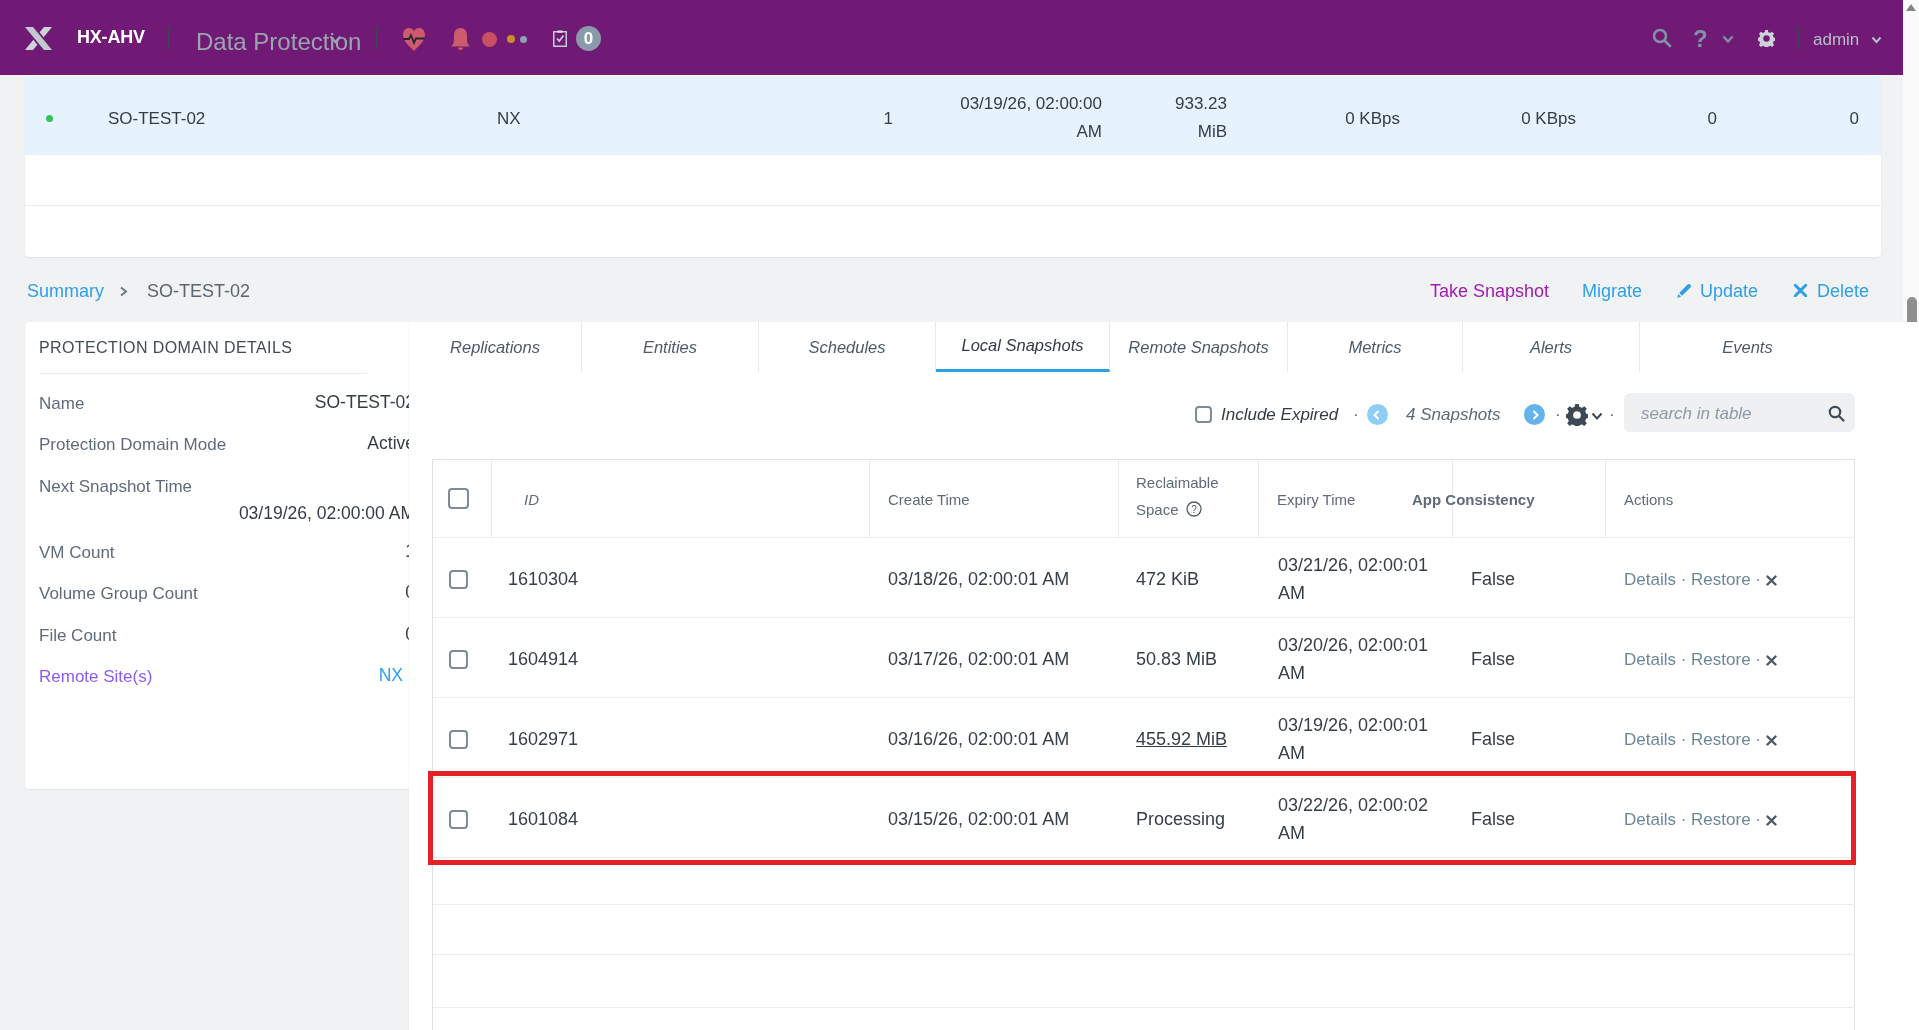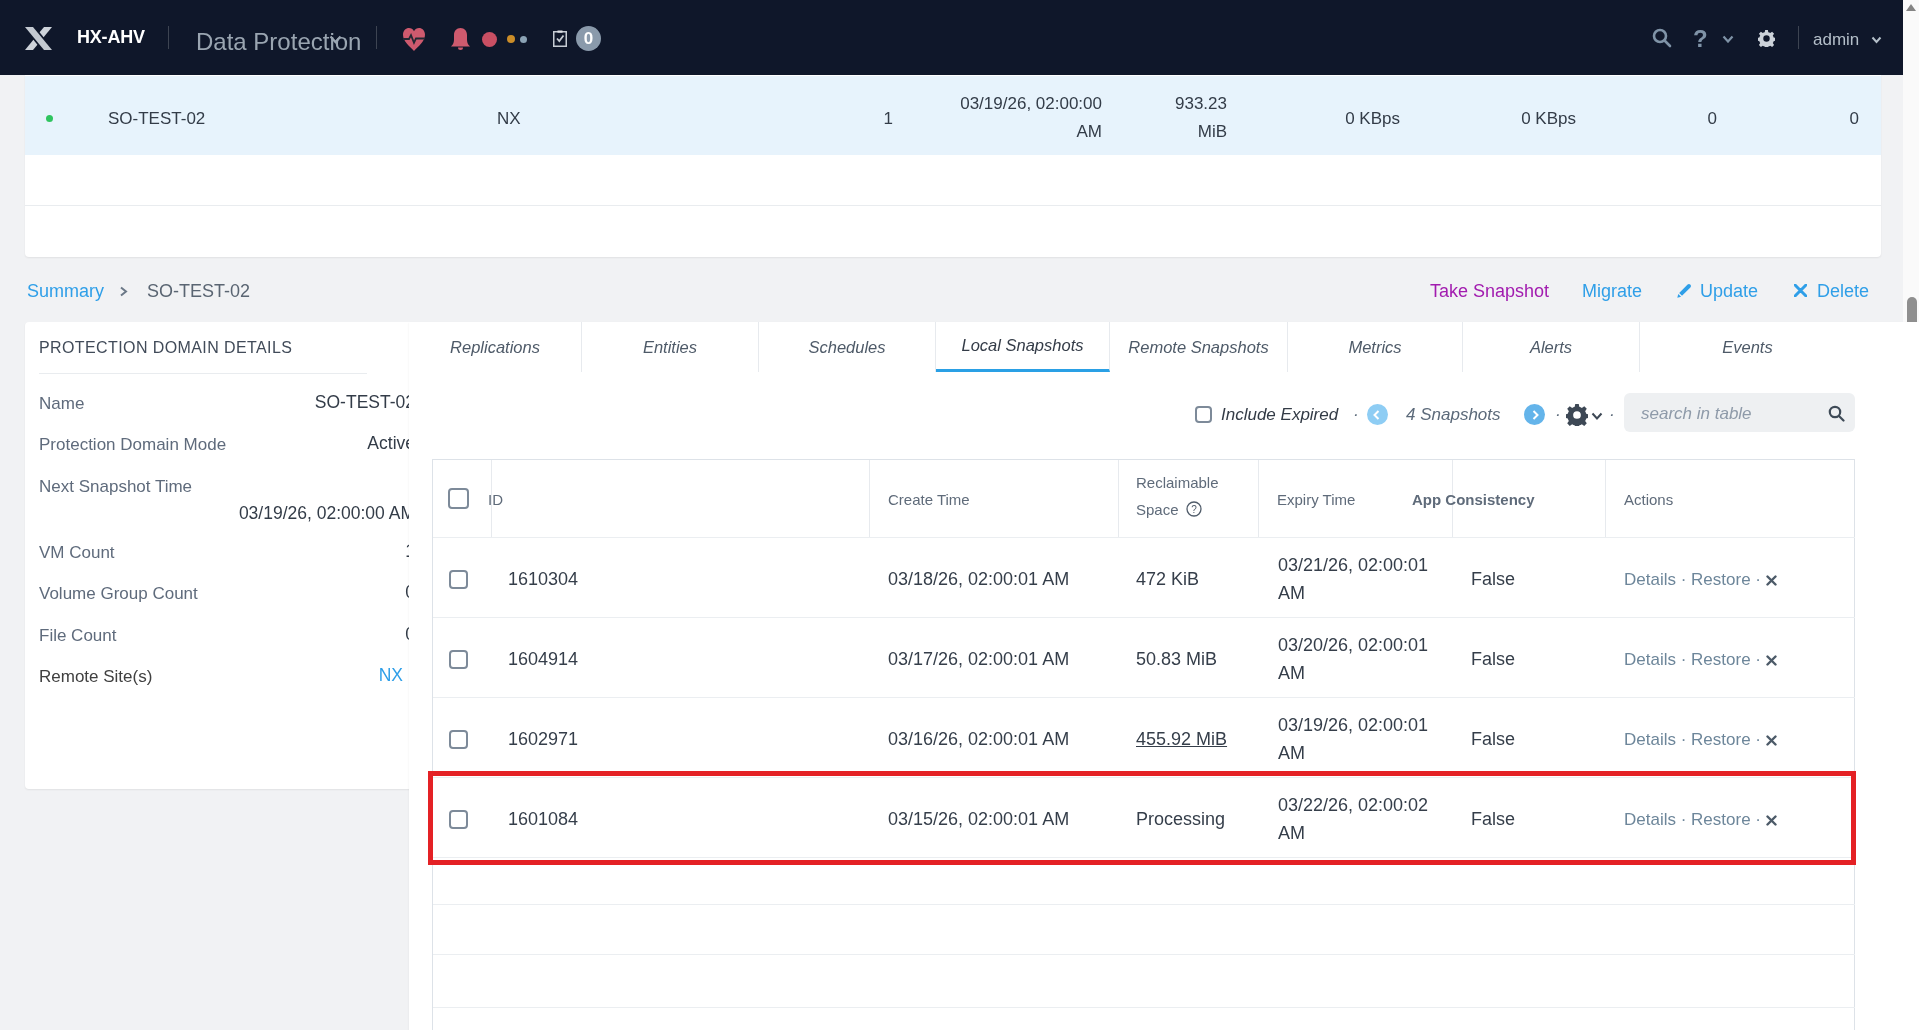--- a/index.html
+++ b/index.html
@@ -1,19 +1,19 @@
 <!DOCTYPE html>
 <html><head>
 <meta charset="utf-8">
 <style>
   * { margin:0; padding:0; box-sizing:border-box; }
   html,body { width:1919px; height:1030px; overflow:hidden; }
   body { font-family:"Liberation Sans", sans-serif; background:#f1f2f4; position:relative; }
   .abs { position:absolute; }
-  #topbar { position:absolute; left:0; top:0; width:1903px; height:75px; background:#0f172a; }
+  #topbar { position:absolute; left:0; top:0; width:1903px; height:75px; background:#701a75; }
   .tbsep { position:absolute; top:26px; width:1px; height:23px; background:#3d4452; }
   #sbar { position:absolute; left:1903px; top:0; width:16px; height:1030px; background:#fafafa; }
   #sbar .thumb { position:absolute; left:4px; top:297px; width:10px; height:613px; background:#8f8f8f; border-radius:5px; }
   #sbar .up { position:absolute; left:3px; top:4px; width:0; height:0; border-left:5px solid transparent; border-right:5px solid transparent; border-bottom:7px solid #848484; }
   #sbar .dn { position:absolute; left:3px; top:1017px; width:0; height:0; border-left:5px solid transparent; border-right:5px solid transparent; border-top:7px solid #848484; }
   #toppanel { position:absolute; left:25px; top:75px; width:1856px; height:182px; background:#fff; border-radius:0 0 4px 4px; box-shadow:0 1px 2px rgba(0,0,0,0.07); }
   #bluerow { position:absolute; left:0; top:1px; width:100%; height:79px; background:#e7f3fc; }
   #toppanel .line { position:absolute; left:0px; top:130px; width:100%; height:1px; background:#e9ecef; }
   .cellL { position:absolute; font-size:17px; color:#333c48; white-space:nowrap; }
   .cellR { position:absolute; font-size:17px; color:#333c48; white-space:nowrap; text-align:right; }
@@ -133,21 +133,21 @@
   <div class="abs" style="left:14px; top:113px; font-size:17px; color:#5f6b7c;">Protection Domain Mode</div>
   <div class="abs" style="right:14px; top:111px; font-size:17.5px; color:#333c48;">Active</div>
   <div class="abs" style="left:14px; top:155px; font-size:17px; color:#5f6b7c;">Next Snapshot Time</div>
   <div class="abs" style="right:14px; top:181px; font-size:17.5px; color:#333c48;">03/19/26, 02:00:00 AM</div>
   <div class="abs" style="left:14px; top:221px; font-size:17px; color:#5f6b7c;">VM Count</div>
   <div class="abs" style="right:14px; top:219px; font-size:17.5px; color:#333c48;">1</div>
   <div class="abs" style="left:14px; top:262px; font-size:17px; color:#5f6b7c;">Volume Group Count</div>
   <div class="abs" style="right:14px; top:260px; font-size:17.5px; color:#333c48;">0</div>
   <div class="abs" style="left:14px; top:304px; font-size:17px; color:#5f6b7c;">File Count</div>
   <div class="abs" style="right:14px; top:302px; font-size:17.5px; color:#333c48;">0</div>
-  <div class="abs" style="left:14px; top:345px; font-size:17px; color:#404040;">Remote Site(s)</div>
+  <div class="abs" style="left:14px; top:345px; font-size:17px; color:#8b5cf6;">Remote Site(s)</div>
   <div class="abs" style="right:26px; top:343px; font-size:17.5px; color:#2f9fe8;">NX</div>
 </div>
 
 <div id="rightpanel">
   <div class="tab" style="left:0px; width:173px;">Replications</div>
   <div class="tab" style="left:173px; width:177px;">Entities</div>
   <div class="tab" style="left:350px; width:177px;">Schedules</div>
   <div class="tab active" style="left:527px; width:174px;">Local Snapshots</div>
   <div class="tab" style="left:701px; width:178px;">Remote Snapshots</div>
   <div class="tab" style="left:879px; width:175px;">Metrics</div>
@@ -185,21 +185,21 @@
 </div>
 
 <div class="hline" style="left:433px; top:537px; width:1422px;"></div>
 <div class="vline" style="left:491px; top:460px; height:77px;"></div>
 <div class="vline" style="left:869px; top:460px; height:77px;"></div>
 <div class="vline" style="left:1118px; top:460px; height:77px;"></div>
 <div class="vline" style="left:1258px; top:460px; height:77px;"></div>
 <div class="vline" style="left:1452px; top:460px; height:77px;"></div>
 <div class="vline" style="left:1605px; top:460px; height:77px;"></div>
 <div class="chk" style="left:448px; top:488px; width:21px; height:21px;"></div>
-<div class="th" style="left:488px; top:491px;">ID</div>
+<div class="th" style="left:524px; top:491px;font-style:italic;">ID</div>
 <div class="th" style="left:888px; top:491px;">Create Time</div>
 <div class="th" style="left:1136px; top:474px;">Reclaimable</div>
 <div class="th" style="left:1136px; top:501px;">Space</div>
 <svg class="abs" style="left:1186px; top:501px;" width="16" height="16" viewBox="0 0 16 16">
   <circle cx="8" cy="8" r="7" fill="none" stroke="#505c6a" stroke-width="1.3"></circle>
   <text x="8" y="11.6" text-anchor="middle" font-size="10" fill="#505c6a" font-family="Liberation Sans">?</text>
 </svg>
 <div class="th" style="left:1277px; top:491px;">Expiry Time</div>
 <div class="th" style="left:1412px; top:491px;font-weight:bold;">App Consistency</div>
 <div class="th" style="left:1624px; top:491px;">Actions</div>

